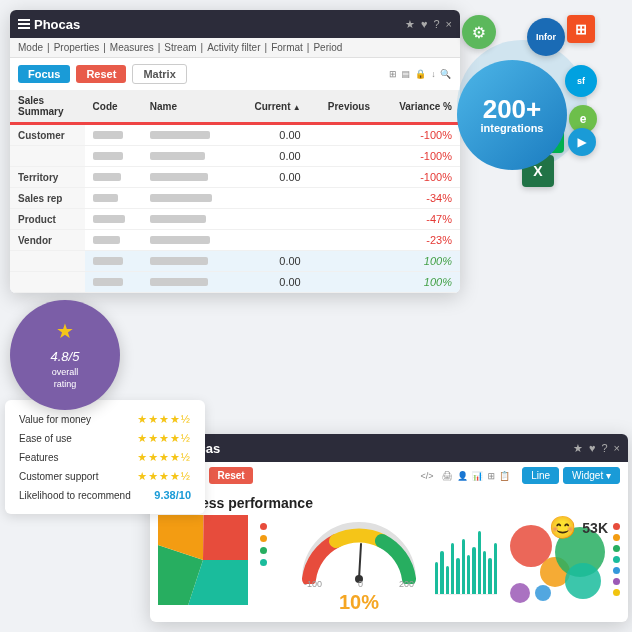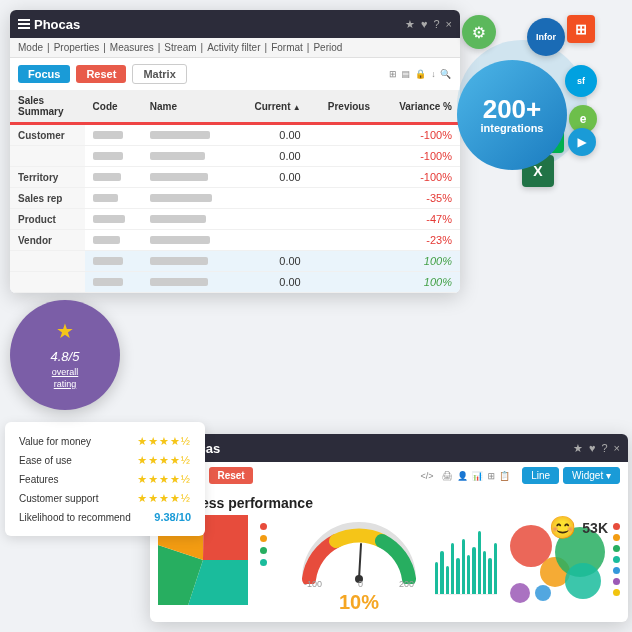--- a/index.html
+++ b/index.html
@@ -164,26 +164,26 @@
       flex-direction: column;
       align-items: center;
       justify-content: center;
       color: #fff;
       box-shadow: 0 4px 15px rgba(0,0,0,0.2);
       z-index: 10;
     }
     .rating-badge .star { font-size: 20px; color: #f5c518; }
     .rating-badge .score { font-size: 22px; font-weight: 800; line-height: 1; }
     .rating-badge .score span { font-size: 13px; font-weight: 400; font-style: italic; }
-    .rating-badge .text { font-size: 9px; text-align: center; line-height: 1.3; margin-top: 2px; text-decoration: underline; }
+    .rating-badge .text { font-size: 9px; text-align: center; line-height: 1.3; margin-top: 2px; }
 
     
     .ratings-table {
       position: absolute;
-      top: 422px;
+      top: 400px;
       left: 5px;
       background: #fff;
       border-radius: 6px;
       box-shadow: 0 3px 12px rgba(0,0,0,0.12);
       padding: 10px 14px;
       width: 200px;
       z-index: 9;
     }
     .ratings-table .row {
       display: flex;
@@ -330,21 +330,21 @@
           <td class="num">0.00</td>
           <td class="num"></td>
           <td class="num red">-100%</td>
         </tr>
         <tr>
           <td class="row-label">Sales rep</td>
           <td><span class="gray-bar" style="width:25px;"></span></td>
           <td><span class="gray-bar" style="width:62px;"></span></td>
           <td class="num"></td>
           <td class="num"></td>
-          <td class="num red">-35%</td>
+          <td class="num red">-34%</td>
         </tr>
         <tr>
           <td class="row-label">Product</td>
           <td><span class="gray-bar" style="width:32px;"></span></td>
           <td><span class="gray-bar" style="width:56px;"></span></td>
           <td class="num"></td>
           <td class="num"></td>
           <td class="num red">-47%</td>
         </tr>
         <tr>

